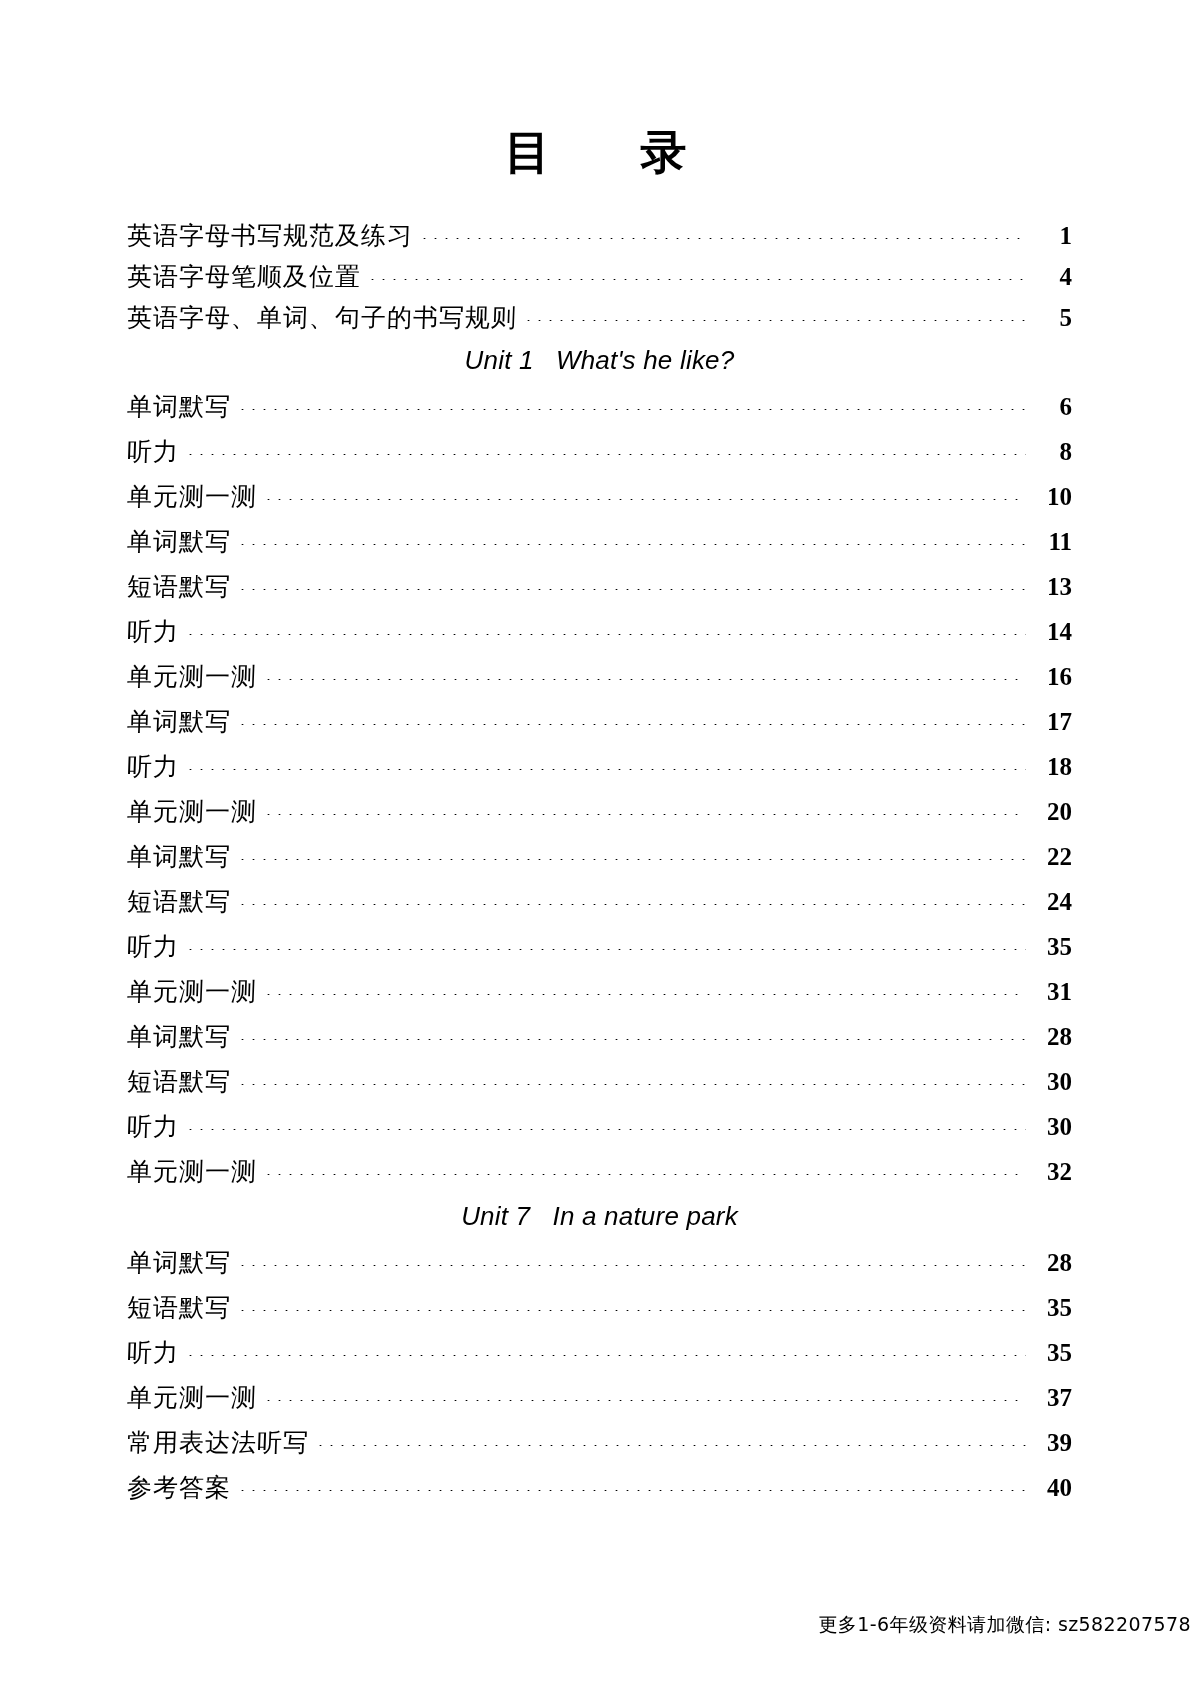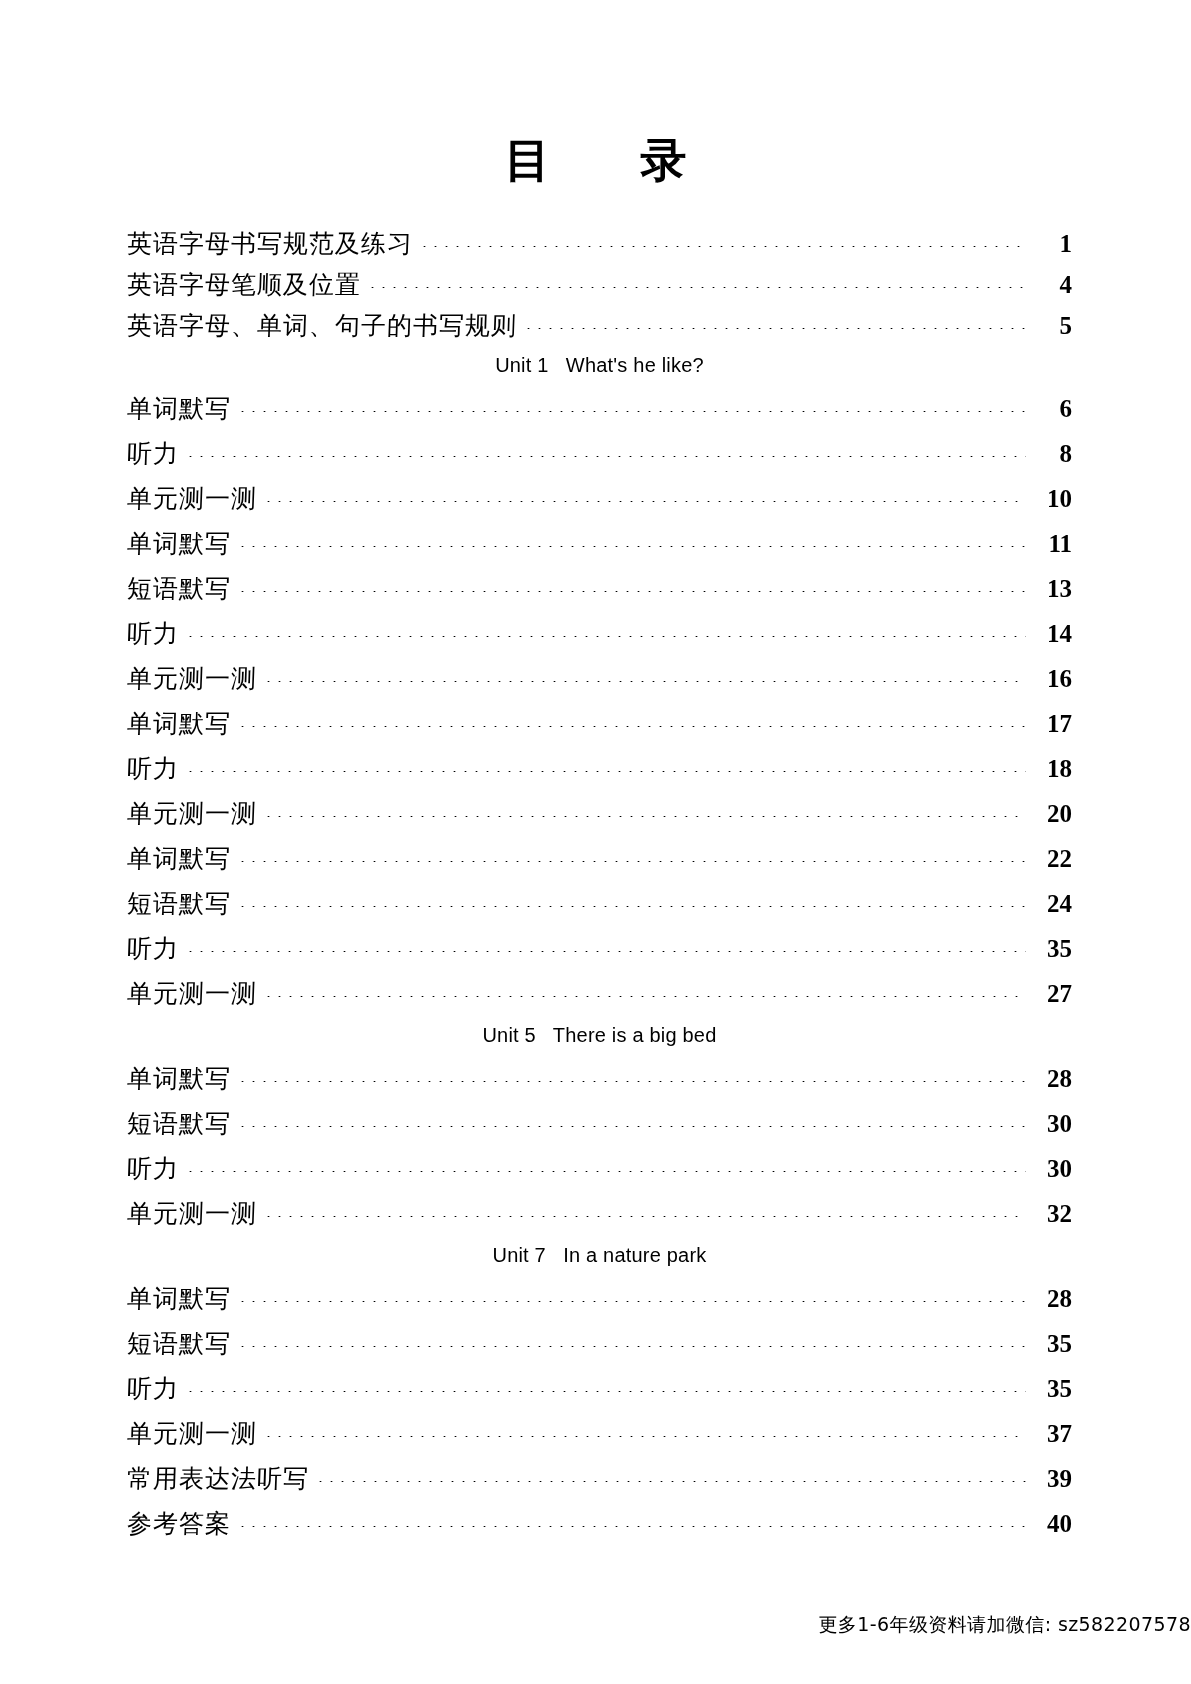--- a/index.html
+++ b/index.html
@@ -23,21 +23,21 @@
   }
 
   
   .toc-title {
     text-align: center;
     font-family: "Liberation Serif", "DejaVu Serif", serif;
     font-weight: bold;
     font-size: 46px;
     letter-spacing: 22px;
     padding-top: 124px;
-    margin: 12px 0 36px 0;
+    margin: 4px 0 36px 0;
     line-height: 1.1;
     text-indent: 22px;
   }
 
   
   .toc-body {
     margin: 0 auto;
     width: 945px;      
     padding-left: 8px;
   }
@@ -95,26 +95,27 @@
 
   
   .toc-row.tight { height: 41px; }
   .toc-row.tight .toc-label { line-height: 41px; }
   .toc-row.tight .toc-page { line-height: 41px; }
 
   
   .unit-heading {
     text-align: center;
     font-family: "Liberation Sans", "DejaVu Sans", sans-serif;
-    font-size: 20px;
+    font-size: 26px;
     line-height: 1.0;
     padding: 9px 0 11px 0;
     margin: 0;
     white-space: pre;
     letter-spacing: 0.2px;
+    font-style: italic;
   }
 
   
   .footer {
     position: absolute;
     left: 0;
     right: 0;
     bottom: 46px;
     text-align: right;
     font-family: "DejaVu Sans", "Liberation Sans", sans-serif;
@@ -222,26 +223,25 @@
         <span class="toc-page">24</span>
       </div>
       <div class="toc-row">
         <span class="toc-label">听力</span>
         <span class="toc-dots"></span>
         <span class="toc-page">35</span>
       </div>
       <div class="toc-row">
         <span class="toc-label">单元测一测</span>
         <span class="toc-dots"></span>
-        <span class="toc-page">27</span>
-      </div>
-    </div>
-
-    <div>
-      <div class="unit-heading">Unit 5   There is a big bed</div>
+        <span class="toc-page">31</span>
+      </div>
+    </div>
+
+    <div>
       <div class="toc-row">
         <span class="toc-label">单词默写</span>
         <span class="toc-dots"></span>
         <span class="toc-page">28</span>
       </div>
       <div class="toc-row">
         <span class="toc-label">短语默写</span>
         <span class="toc-dots"></span>
         <span class="toc-page">30</span>
       </div>

